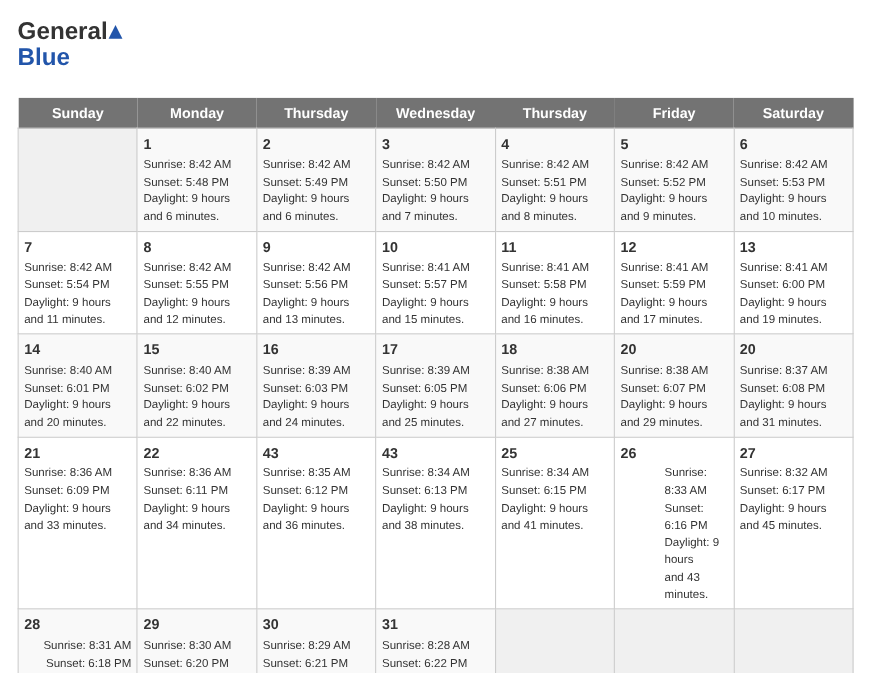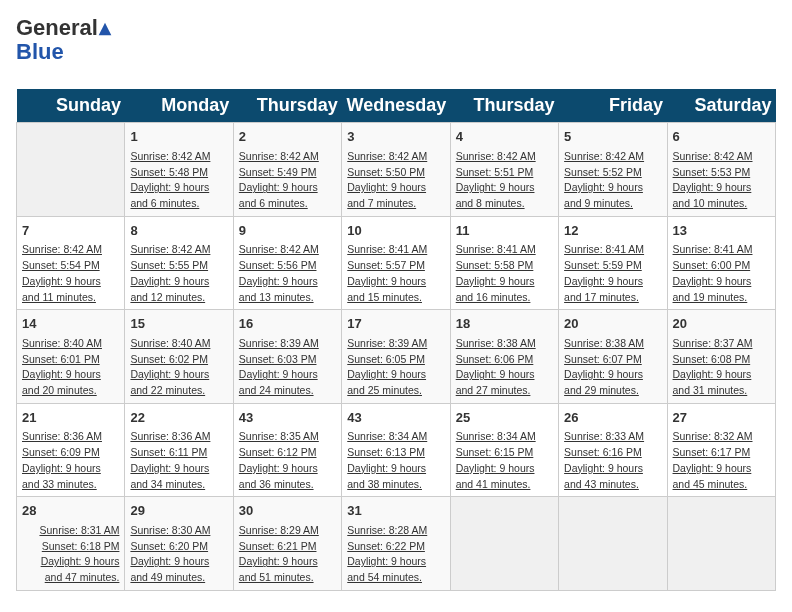--- a/index.html
+++ b/index.html
@@ -32,25 +32,25 @@
     .location-title {
       font-size: 15px;
       color: #555;
     }
     table {
       width: 100%;
       border-collapse: collapse;
       font-size: 11px;
     }
     thead tr th {
-      background: #0c4a6e;
+      background: #737373;
       color: #fff;
       padding: 6px 4px;
-      text-align: right;
-      font-size: 18px;
+      text-align: center;
+      font-size: 13px;
       font-weight: bold;
     }
     tbody tr td {
       border: 1px solid #ccc;
       vertical-align: top;
       padding: 4px 5px;
       width: calc(100% / 7);
       min-height: 80px;
       color: #333;
       line-height: 1.5;
@@ -64,21 +64,20 @@
     .day-num {
       font-weight: bold;
       font-size: 13px;
       display: block;
       margin-bottom: 2px;
     }
     .cell-content {
       font-size: 10.5px;
       color: #333;
       line-height: 1.5;
-      text-decoration: underline;
     }
     .empty-cell {
       background: #f0f0f0 !important;
     }
   </style>
 </head>
 <body>
 
 <div class="header">
   <div class="logo">
@@ -286,21 +285,21 @@
         </td>
         <td>
           <span class="day-num">25</span>
           <div class="cell-content" style="white-space: pre-line;">Sunrise: 8:34 AM
 Sunset: 6:15 PM
 Daylight: 9 hours
 and 41 minutes.</div>
         </td>
         <td>
           <span class="day-num">26</span>
-          <div class="cell-content" style="white-space: pre-line;">Sunrise: 8:33 AM
+          <div class="cell-content" style="white-space: pre-line; margin-left: 40px;">Sunrise: 8:33 AM
 Sunset: 6:16 PM
 Daylight: 9 hours
 and 43 minutes.</div>
         </td>
         <td>
           <span class="day-num">27</span>
           <div class="cell-content" style="white-space: pre-line;">Sunrise: 8:32 AM
 Sunset: 6:17 PM
 Daylight: 9 hours
 and 45 minutes.</div>

